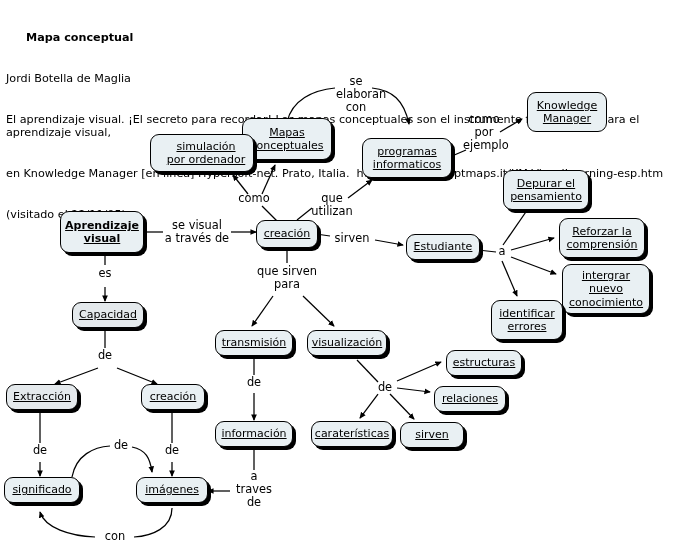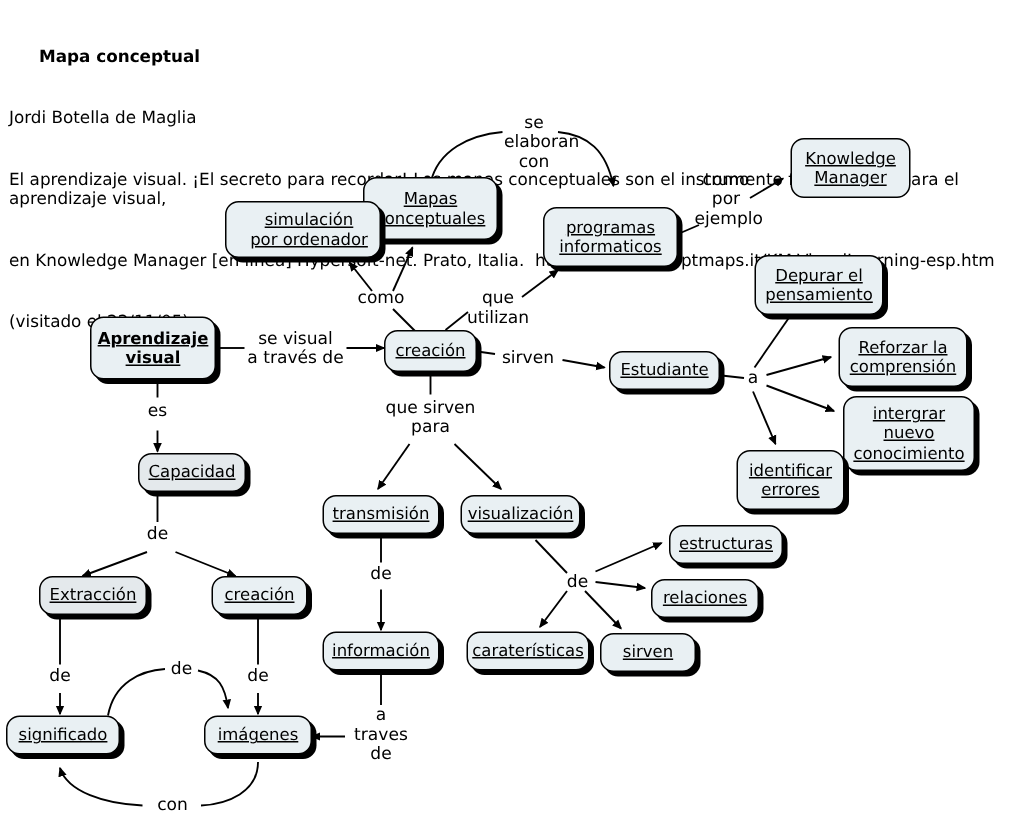--- a/index.html
+++ b/index.html
@@ -66,21 +66,20 @@
     text-decoration: underline;
   }
   .node.noshadow {
     box-shadow: none;
   }
   .node.bold {
     font-weight: bold;
   }
   .node.gray {
     background: #e4e9ec;
-    margin-left: 20px;
   }
   .lbl {
     position: absolute;
     font-size: 11.4px;
     line-height: 13.2px;
     text-align: center;
     color: #000000;
     white-space: pre-line;
     background: transparent;
   }

